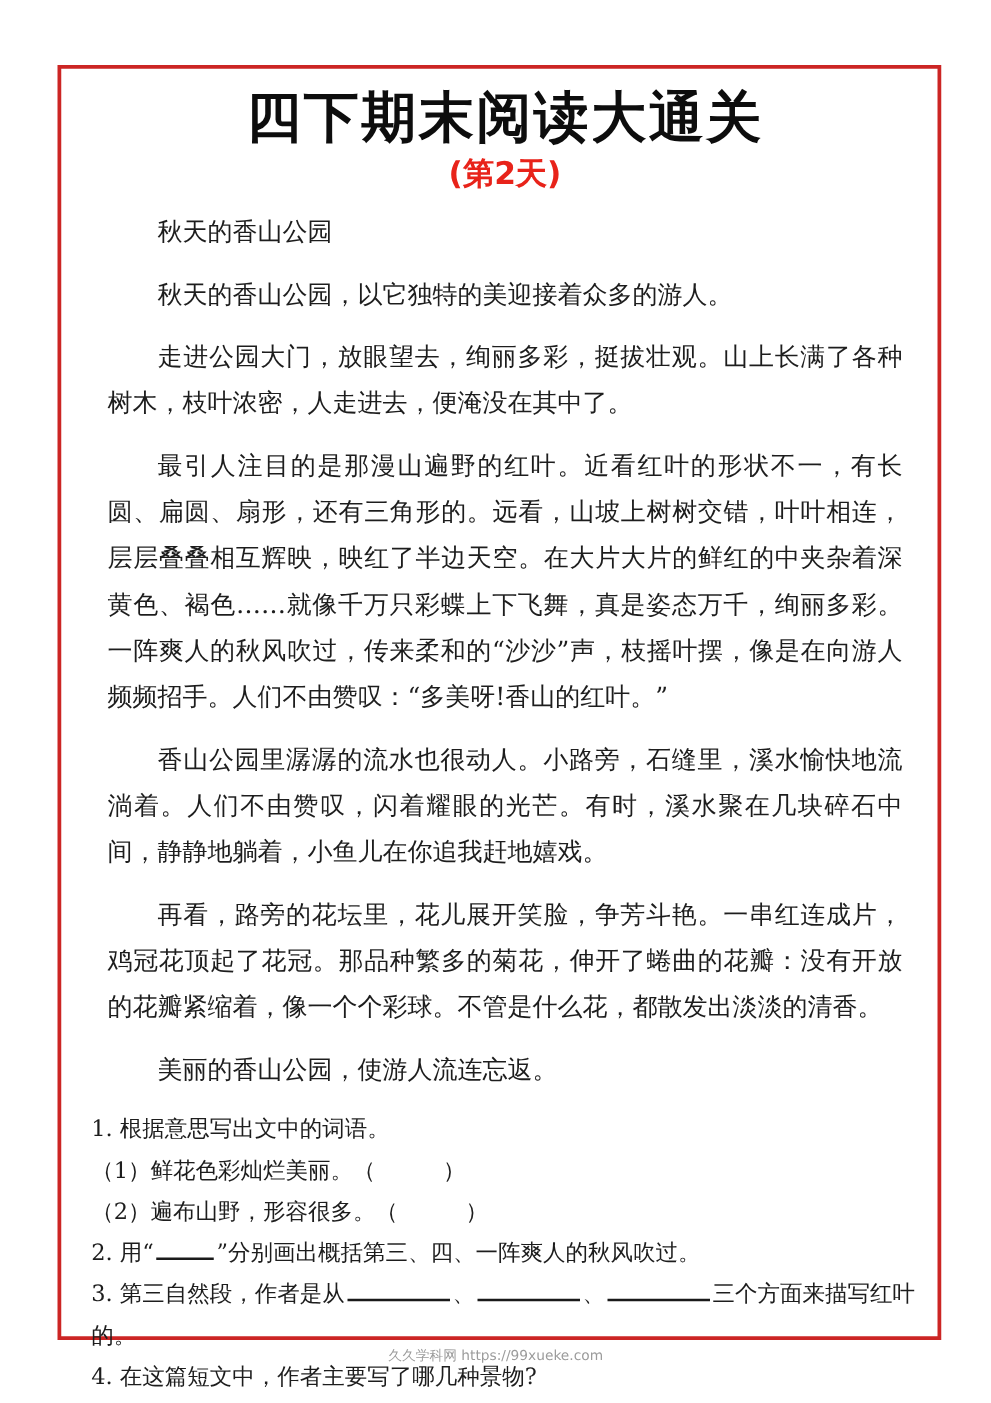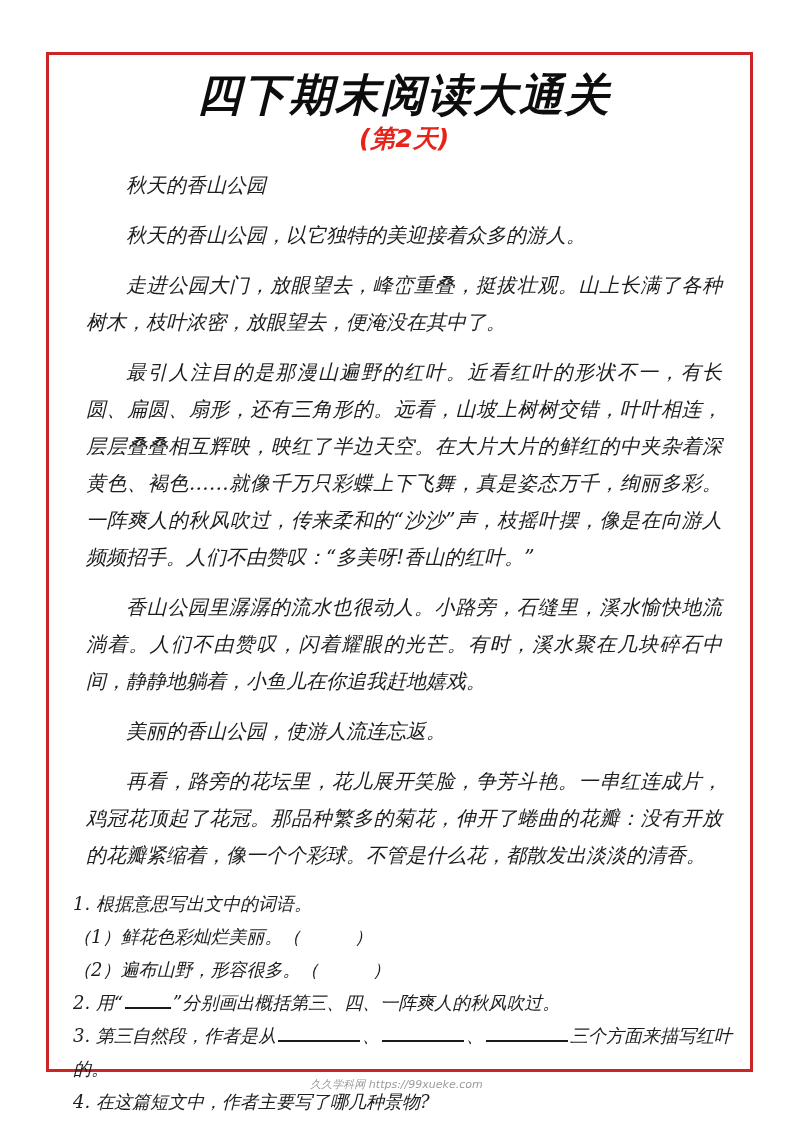--- a/index.html
+++ b/index.html
@@ -4,21 +4,20 @@
 <style>
   html, body { margin: 0; padding: 0; background: #ffffff; }
   .page {
     position: relative;
     width: 775px;
     height: 1122px;
     background: #ffffff;
     overflow: hidden;
     font-family: "DejaVu Serif", serif;
     color: #1d1d1d;
-    font-style: italic;
   }
   .frame {
     position: absolute;
     left: 46px;
     top: 52px;
     width: 701px;
     height: 1014px;
     border: 3px solid #cc2524;
   }
   .content {
@@ -102,25 +101,25 @@
   <div class="frame"></div>
 
   <div class="content">
 
     <h1 class="title">四下期末阅读大通关</h1>
     <h2 class="subtitle">(第2天)</h2>
 
     <div class="passage">
       <p class="passage-title">秋天的香山公园</p>
       <p>秋天的香山公园，以它独特的美迎接着众多的游人。</p>
-      <p>走进公园大门，放眼望去，峰峦重叠，挺拔壮观。山上长满了各种树木，枝叶浓密，放眼望去，便淹没在其中了。</p>
+      <p>走进公园大门，放眼望去，绚丽多彩，挺拔壮观。山上长满了各种树木，枝叶浓密，人走进去，便淹没在其中了。</p>
       <p>最引人注目的是那漫山遍野的红叶。近看红叶的形状不一，有长圆、扁圆、扇形，还有三角形的。远看，山坡上树树交错，叶叶相连，层层叠叠相互辉映，映红了半边天空。在大片大片的鲜红的中夹杂着深黄色、褐色……就像千万只彩蝶上下飞舞，真是姿态万千，绚丽多彩。一阵爽人的秋风吹过，传来柔和的“沙沙”声，枝摇叶摆，像是在向游人频频招手。人们不由赞叹：“多美呀!香山的红叶。”</p>
       <p>香山公园里潺潺的流水也很动人。小路旁，石缝里，溪水愉快地流淌着。人们不由赞叹，闪着耀眼的光芒。有时，溪水聚在几块碎石中间，静静地躺着，小鱼儿在你追我赶地嬉戏。</p>
+      <p>再看，路旁的花坛里，花儿展开笑脸，争芳斗艳。一串红连成片，鸡冠花顶起了花冠。那品种繁多的菊花，伸开了蜷曲的花瓣：没有开放的花瓣紧缩着，像一个个彩球。不管是什么花，都散发出淡淡的清香。</p>
       <p>美丽的香山公园，使游人流连忘返。</p>
-      <p>再看，路旁的花坛里，花儿展开笑脸，争芳斗艳。一串红连成片，鸡冠花顶起了花冠。那品种繁多的菊花，伸开了蜷曲的花瓣：没有开放的花瓣紧缩着，像一个个彩球。不管是什么花，都散发出淡淡的清香。</p>
     </div>
 
     <div class="questions">
 
       <p class="qline">1. 根据意思写出文中的词语。</p>
 
       <p class="qline">
         <span>（1）鲜花色彩灿烂美丽。（</span><span class="paren-gap"></span><span>）</span>
       </p>
 

